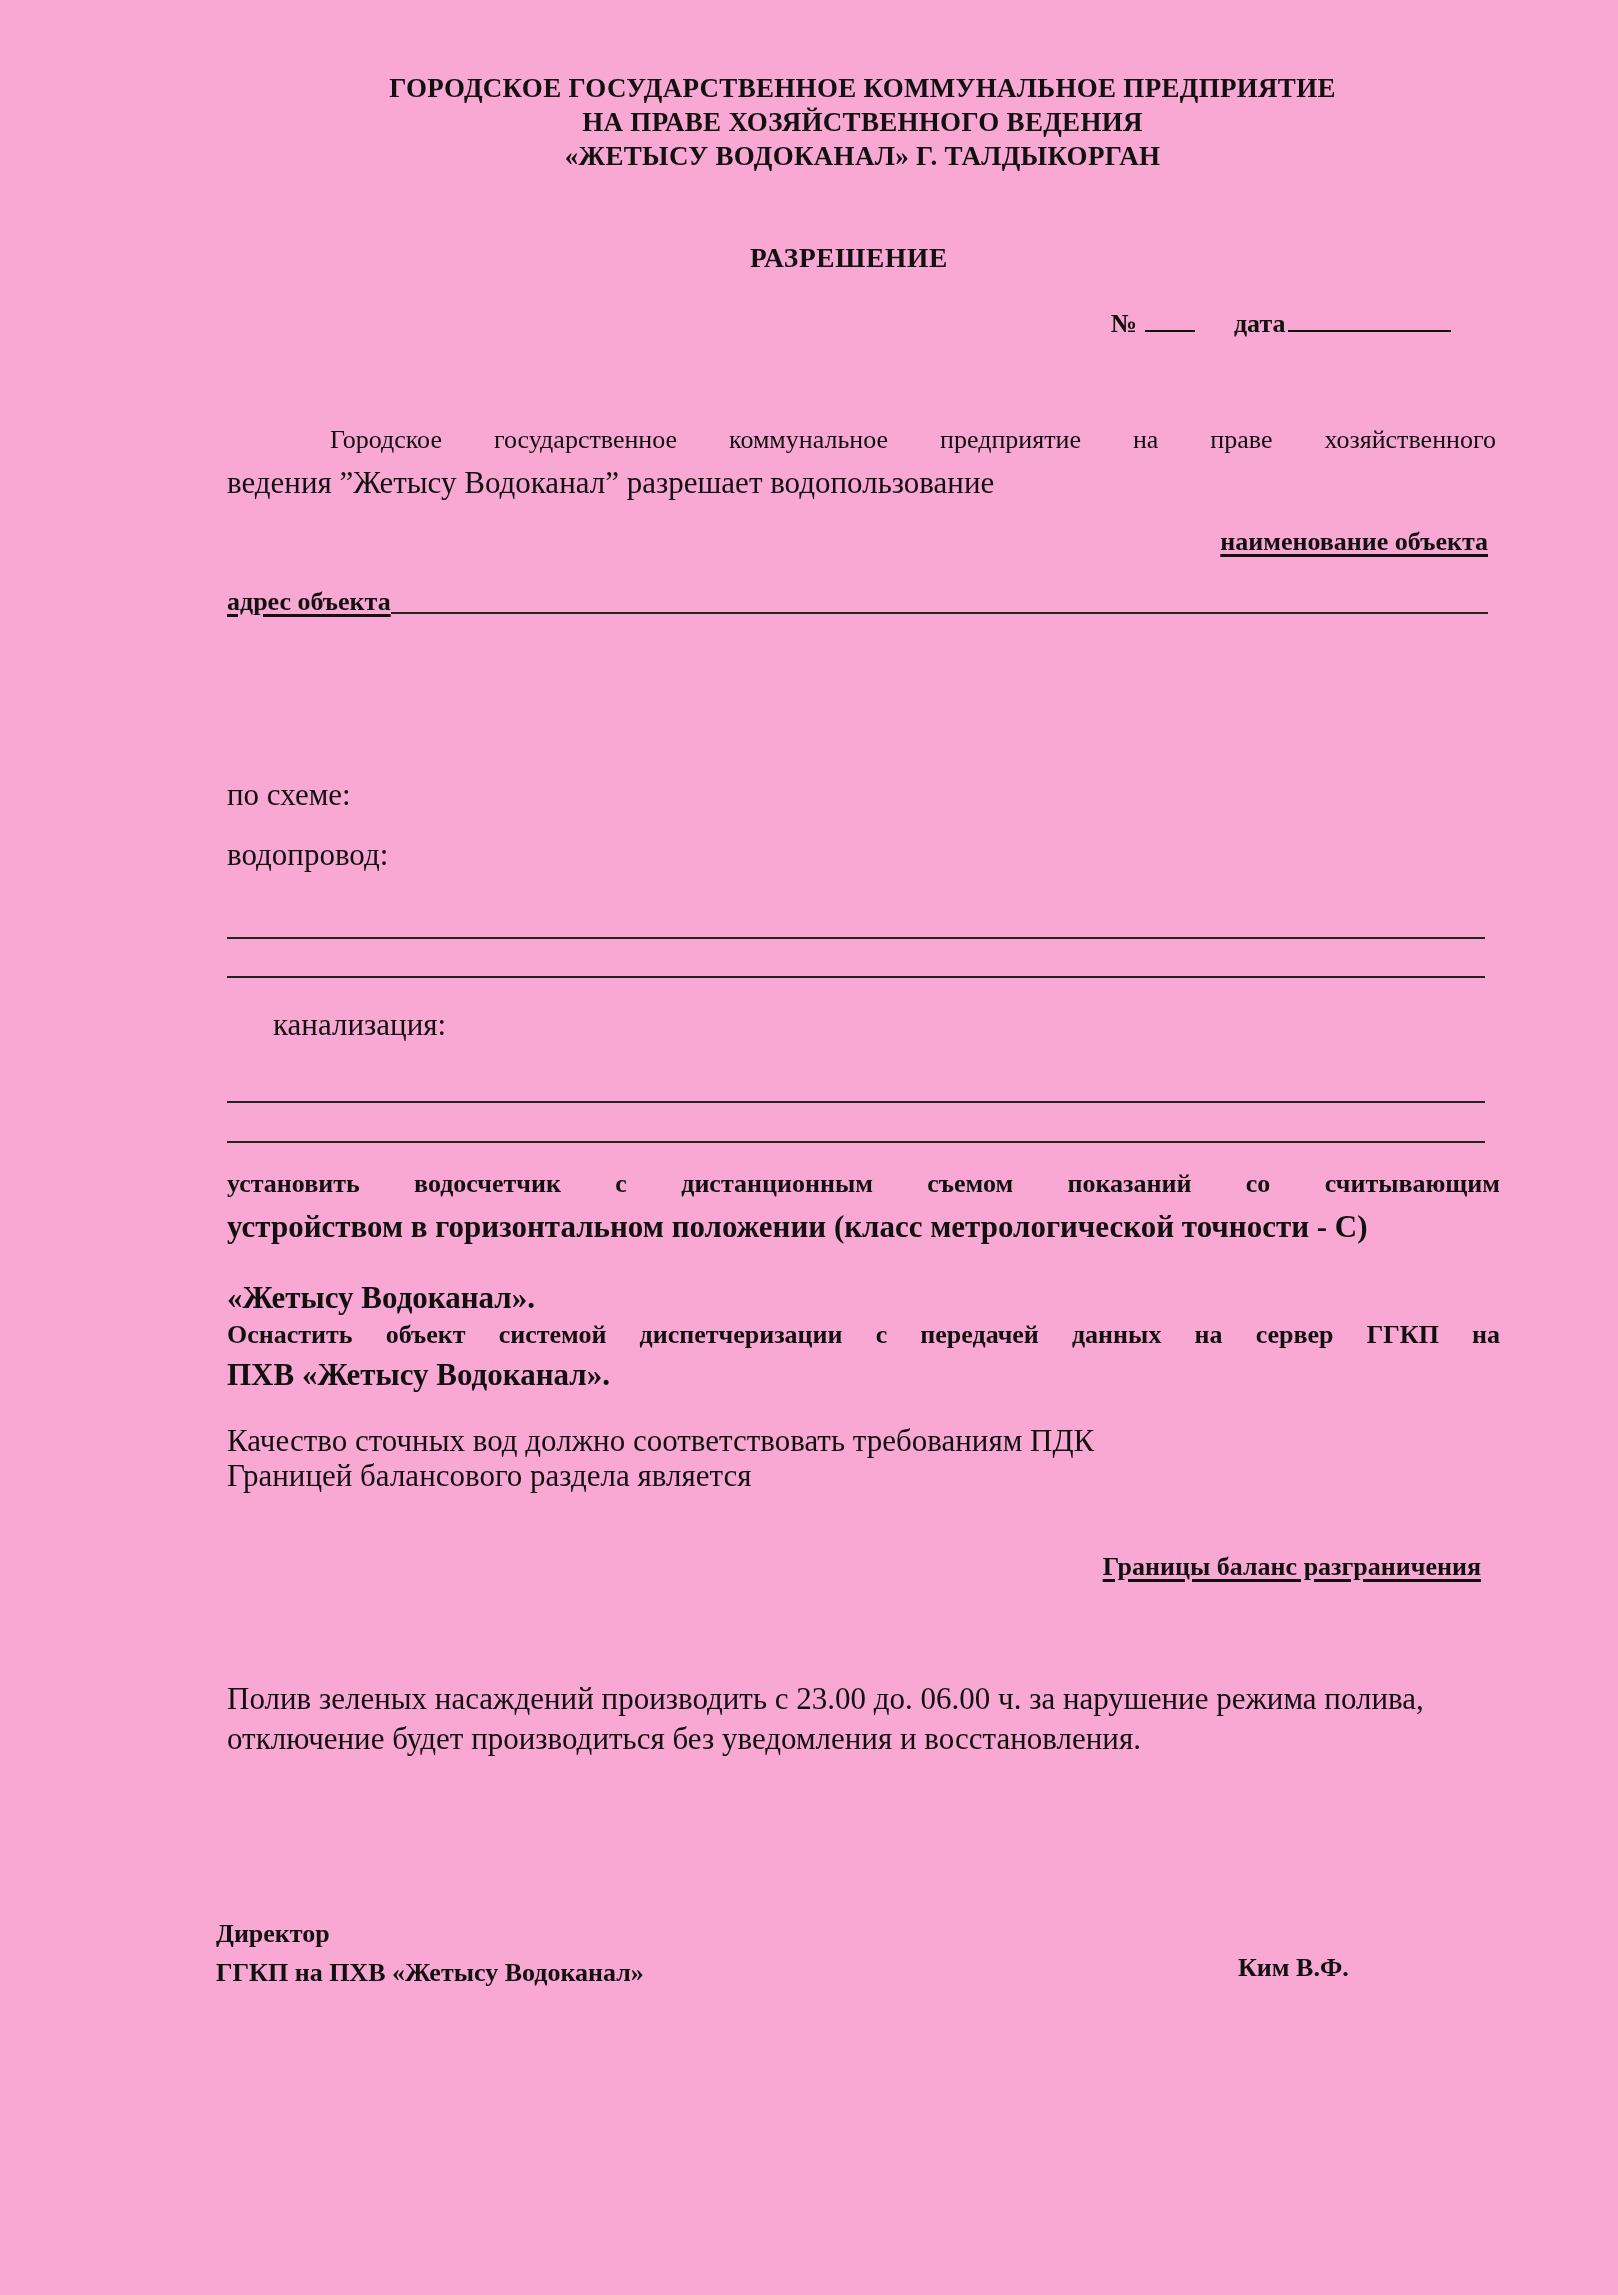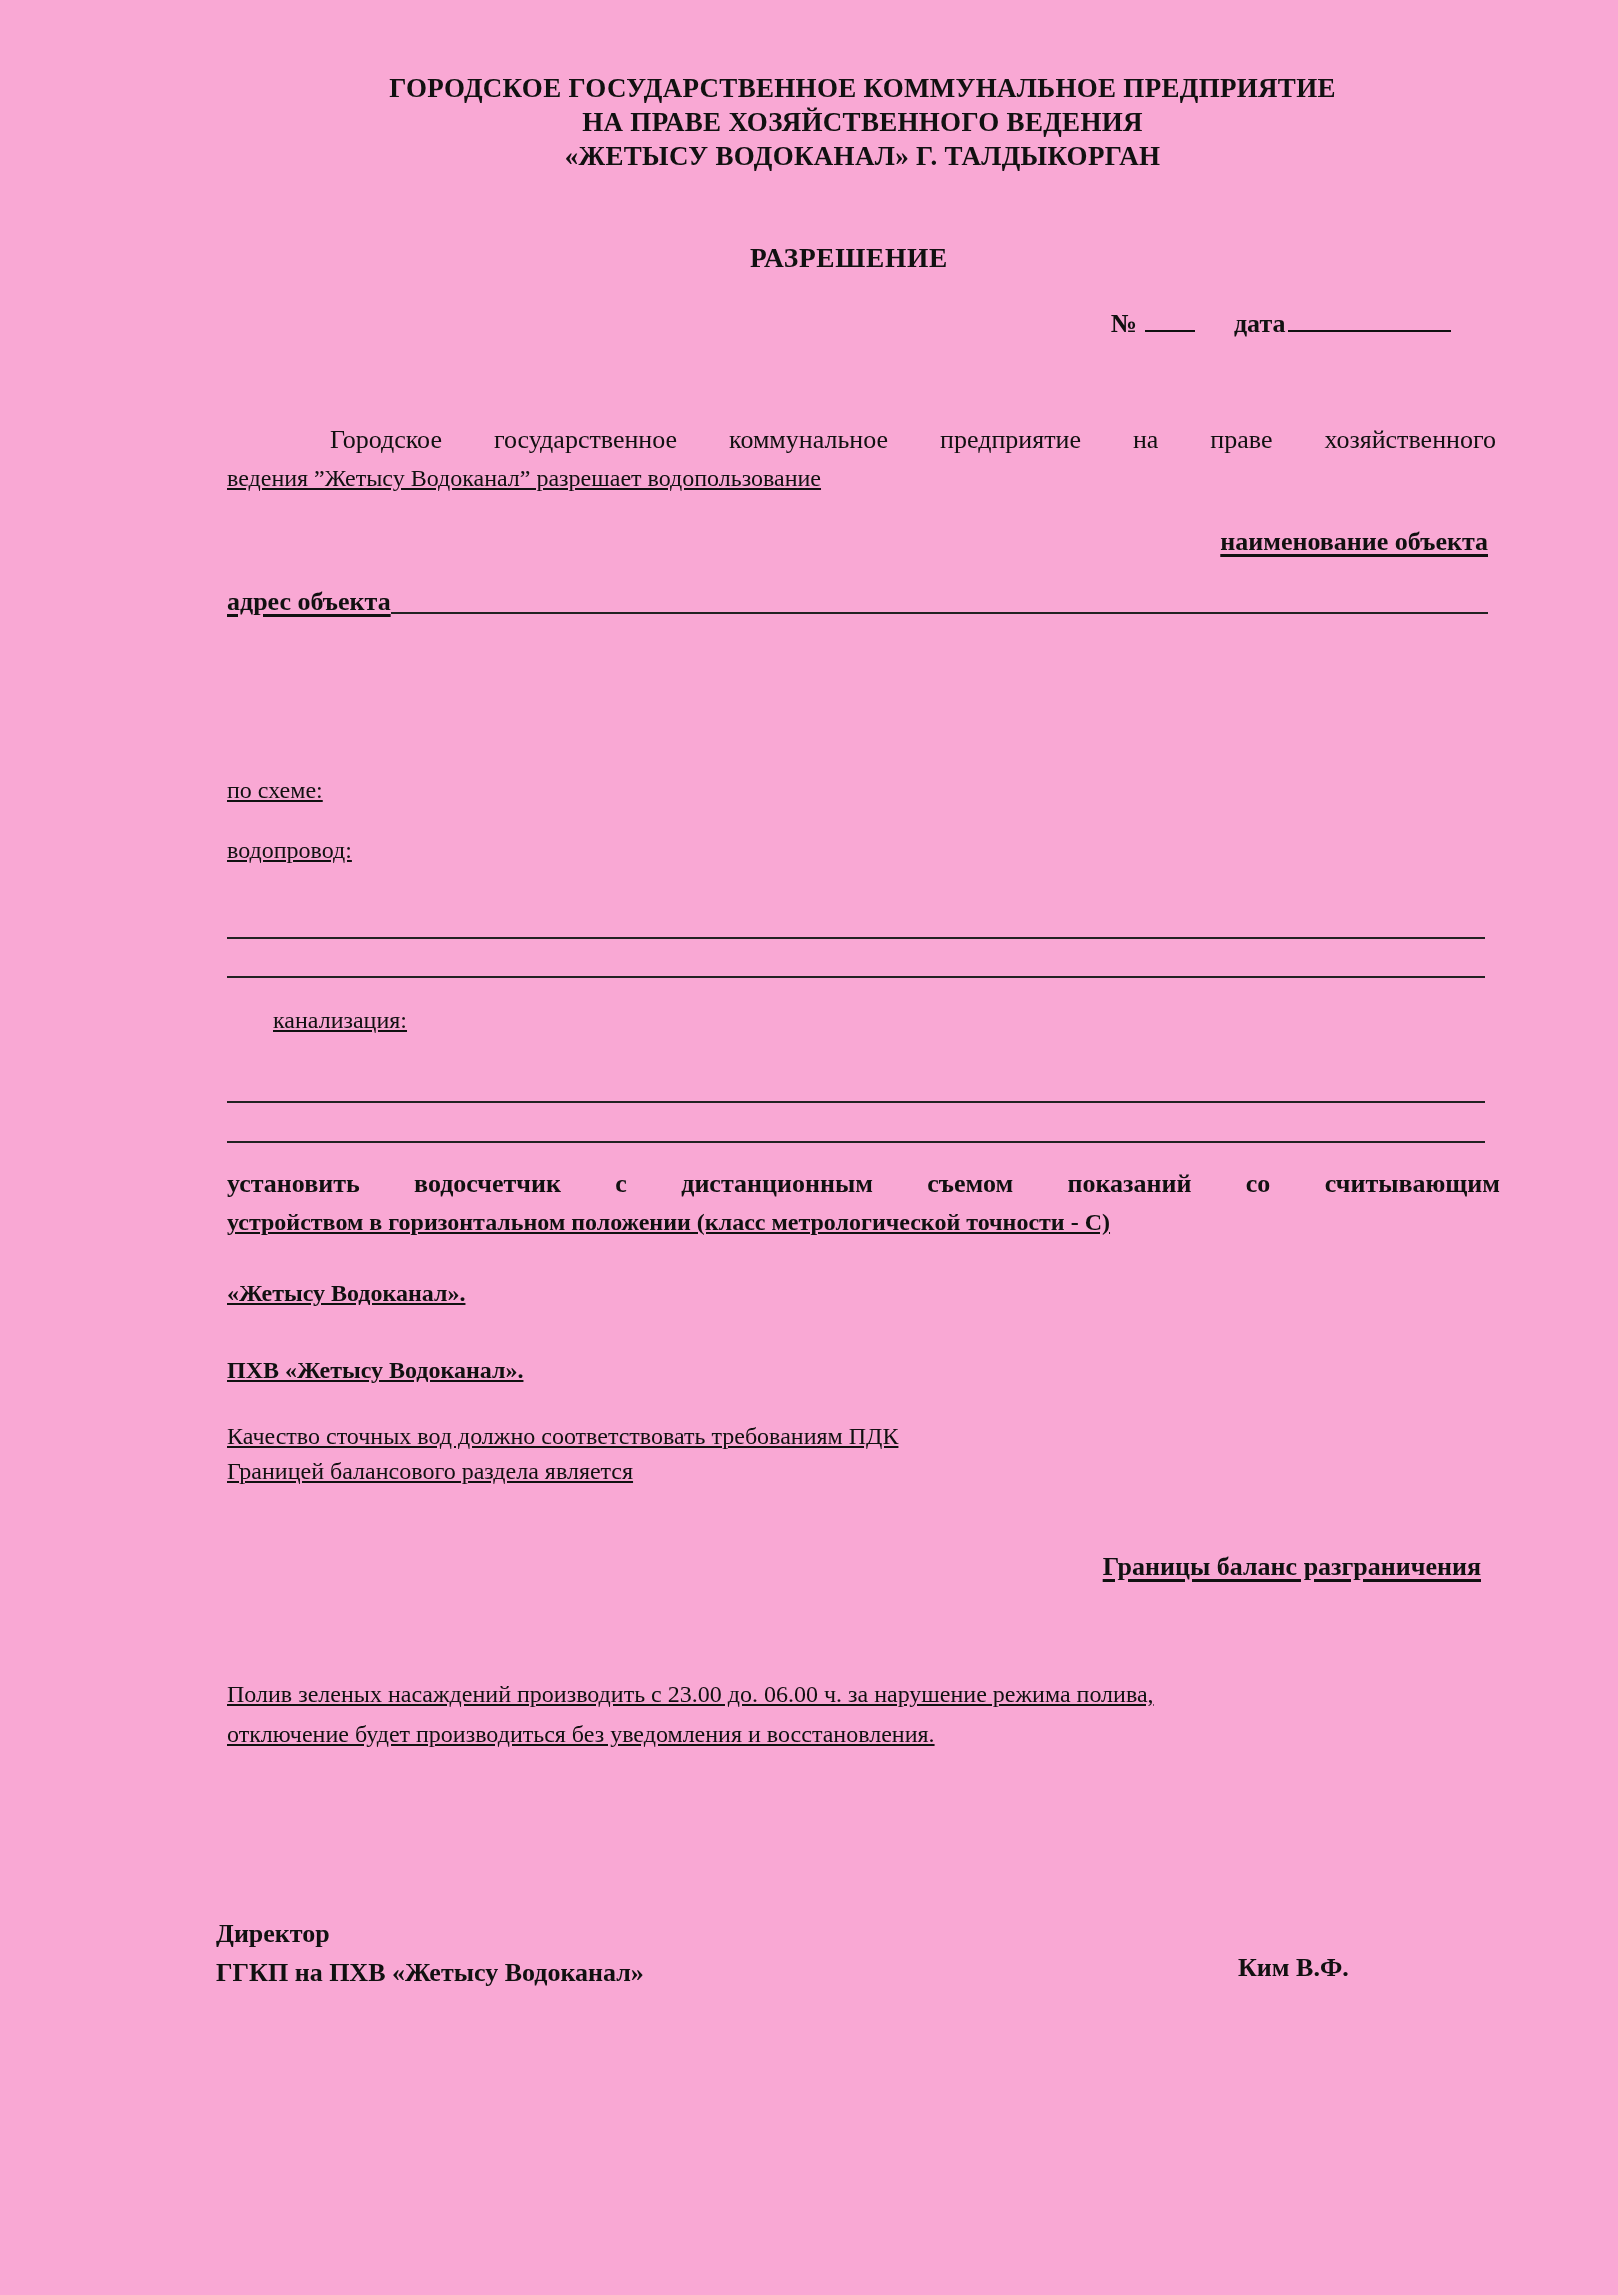--- a/index.html
+++ b/index.html
@@ -55,23 +55,22 @@
       border-bottom: 2.6px solid #111;
       height: 22px;
       vertical-align: baseline;
     }
     .numdate .blank.short { width: 50px; margin-left: 7.8px; margin-right: 39px; }
     .numdate .blank.long { width: 163px; margin-left: 2.6px; }
 
     .text {
       position: absolute;
       left: 227px;
-      font-size: 24px;
+      font-size: 31px;
       white-space: nowrap;
-      text-decoration: underline;
     }
     .justify {
       position: absolute;
       left: 227px;
       width: 1274px;
       font-size: 26px;
       text-align: justify;
       text-align-last: justify;
     }
     .bold { font-weight: bold; }
@@ -153,20 +152,21 @@
   <div class="rule" style="top:976px;"></div>
 
   <div class="text" style="top:1007px;margin-left:46px;">канализация:</div>
 
   <div class="rule" style="top:1101px;"></div>
   <div class="rule" style="top:1141px;"></div>
 
   <div class="justify bold" style="top:1169px; width:1273px;">установить водосчетчик с дистанционным съемом показаний со считывающим</div>
   <div class="text bold" style="top:1209px;">устройством в горизонтальном положении (класс метрологической точности - С)</div>
   <div class="text bold" style="top:1280px;">«Жетысу Водоканал».</div>
+  <div class="justify bold" style="top:1320px; width:1273px;">Оснастить объект системой диспетчеризации с передачей данных на сервер ГГКП на</div>
   <div class="text bold" style="top:1357px;">ПХВ «Жетысу Водоканал».</div>
 
   <div class="text" style="top:1423px;">Качество сточных вод должно соответствовать требованиям ПДК</div>
   <div class="text" style="top:1458px;">Границей балансового раздела является</div>
 
   <div class="fieldline" style="top:1552px; width:1254px;flex-direction:column;">
     <span class="label">Границы баланс разграничения</span>
     <span class="fill"></span>
   </div>
 

